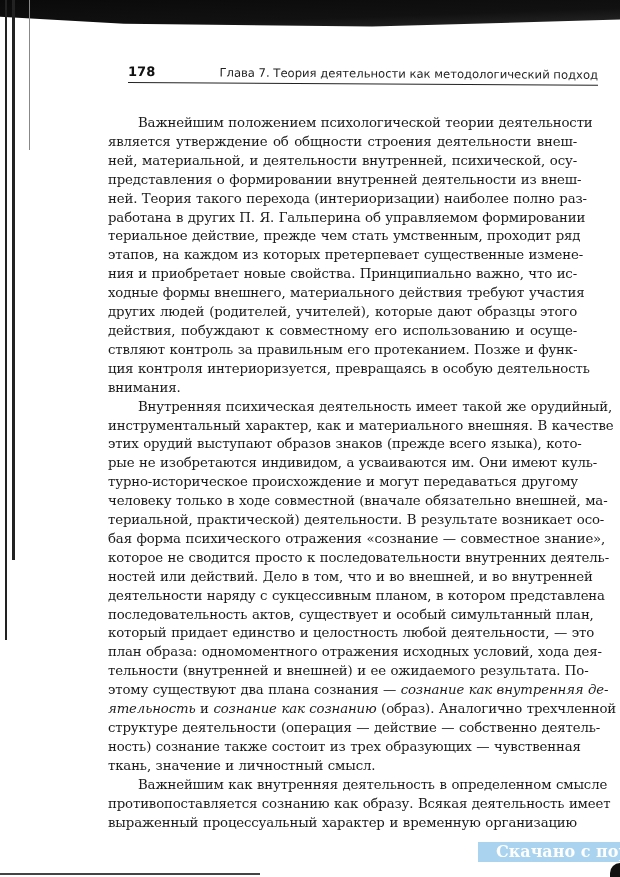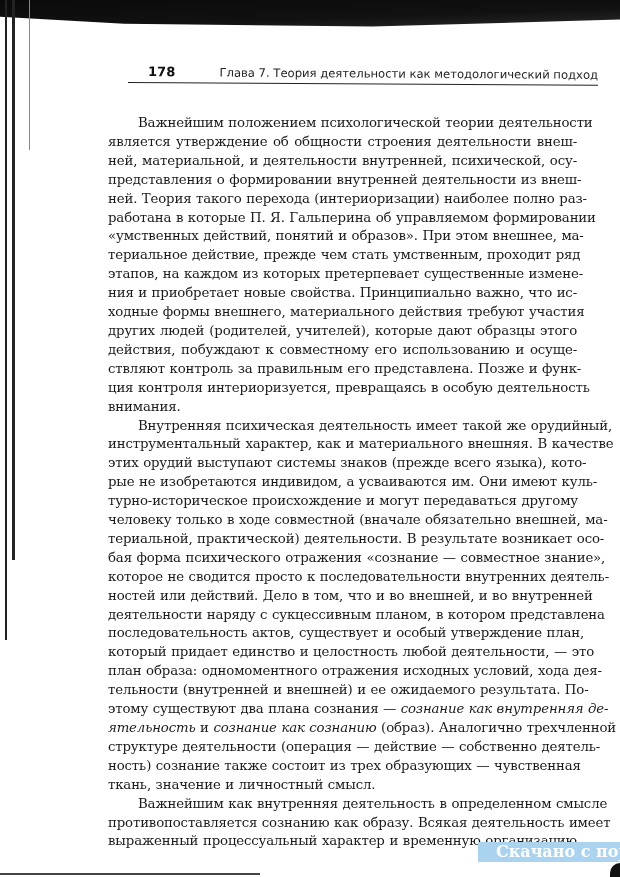--- a/index.html
+++ b/index.html
@@ -57,21 +57,20 @@
     transform: rotate(0.35deg);
     transform-origin: left bottom;
   }
   .page-number {
     position: absolute;
     left: 0; top: 2px;
     font-family: "DejaVu Sans", "Liberation Sans", sans-serif;
     font-weight: bold;
     font-size: 13px;
     color: #111;
-    margin-left: 20px;
   }
   .chapter-title {
     position: absolute;
     right: 0; top: 3px;
     font-family: "DejaVu Sans", "Liberation Sans", sans-serif;
     font-size: 11.6px;
     color: #222;
     white-space: nowrap;
   }
 
@@ -140,46 +139,45 @@
 </div>
 
 <div class="text-block">
 
   <div>
     <span class="line indent">Важнейшим положением психологической теории деятельности</span>
     <span class="line">является утверждение об общности строения деятельности внеш-</span>
     <span class="line">ней, материальной, и деятельности внутренней, психической, осу-</span>
     <span class="line">представления о формировании внутренней деятельности из внеш-</span>
     <span class="line">ней. Теория такого перехода (интериоризации) наиболее полно раз-</span>
-    <span class="line">работана в которые П. Я. Гальперина об управляемом формировании</span>
-    <span class="line">«умственных действий, понятий и образов». При этом внешнее, ма-</span>
+    <span class="line">работана в других П. Я. Гальперина об управляемом формировании</span>
     <span class="line">териальное действие, прежде чем стать умственным, проходит ряд</span>
     <span class="line">этапов, на каждом из которых претерпевает существенные измене-</span>
     <span class="line">ния и приобретает новые свойства. Принципиально важно, что ис-</span>
     <span class="line">ходные формы внешнего, материального действия требуют участия</span>
     <span class="line">других людей (родителей, учителей), которые дают образцы этого</span>
     <span class="line">действия, побуждают к совместному его использованию и осуще-</span>
-    <span class="line">ствляют контроль за правильным его представлена. Позже и функ-</span>
+    <span class="line">ствляют контроль за правильным его протеканием. Позже и функ-</span>
     <span class="line">ция контроля интериоризуется, превращаясь в особую деятельность</span>
     <span class="line last">внимания.</span>
   </div>
 
   <div>
     <span class="line indent">Внутренняя психическая деятельность имеет такой же орудийный,</span>
     <span class="line">инструментальный характер, как и материального внешняя. В качестве</span>
-    <span class="line">этих орудий выступают системы знаков (прежде всего языка), кото-</span>
+    <span class="line">этих орудий выступают образов знаков (прежде всего языка), кото-</span>
     <span class="line">рые не изобретаются индивидом, а усваиваются им. Они имеют куль-</span>
     <span class="line">турно-историческое происхождение и могут передаваться другому</span>
     <span class="line">человеку только в ходе совместной (вначале обязательно внешней, ма-</span>
     <span class="line">териальной, практической) деятельности. В результате возникает осо-</span>
     <span class="line">бая форма психического отражения «сознание — совместное знание»,</span>
     <span class="line">которое не сводится просто к последовательности внутренних деятель-</span>
     <span class="line">ностей или действий. Дело в том, что и во внешней, и во внутренней</span>
     <span class="line">деятельности наряду с сукцессивным планом, в котором представлена</span>
-    <span class="line">последовательность актов, существует и особый утверждение план,</span>
+    <span class="line">последовательность актов, существует и особый симультанный план,</span>
     <span class="line">который придает единство и целостность любой деятельности, — это</span>
     <span class="line">план образа: одномоментного отражения исходных условий, хода дея-</span>
     <span class="line">тельности (внутренней и внешней) и ее ожидаемого результата. По-</span>
     <span class="line"><span>этому существуют два плана сознания — </span><span class="it">сознание как внутренняя де-</span></span>
     <span class="line"><span class="it">ятельность</span><span> и </span><span class="it">сознание как сознанию</span><span> (образ). Аналогично трехчленной</span></span>
     <span class="line">структуре деятельности (операция — действие — собственно деятель-</span>
     <span class="line">ность) сознание также состоит из трех образующих — чувственная</span>
     <span class="line last">ткань, значение и личностный смысл.</span>
   </div>
 

